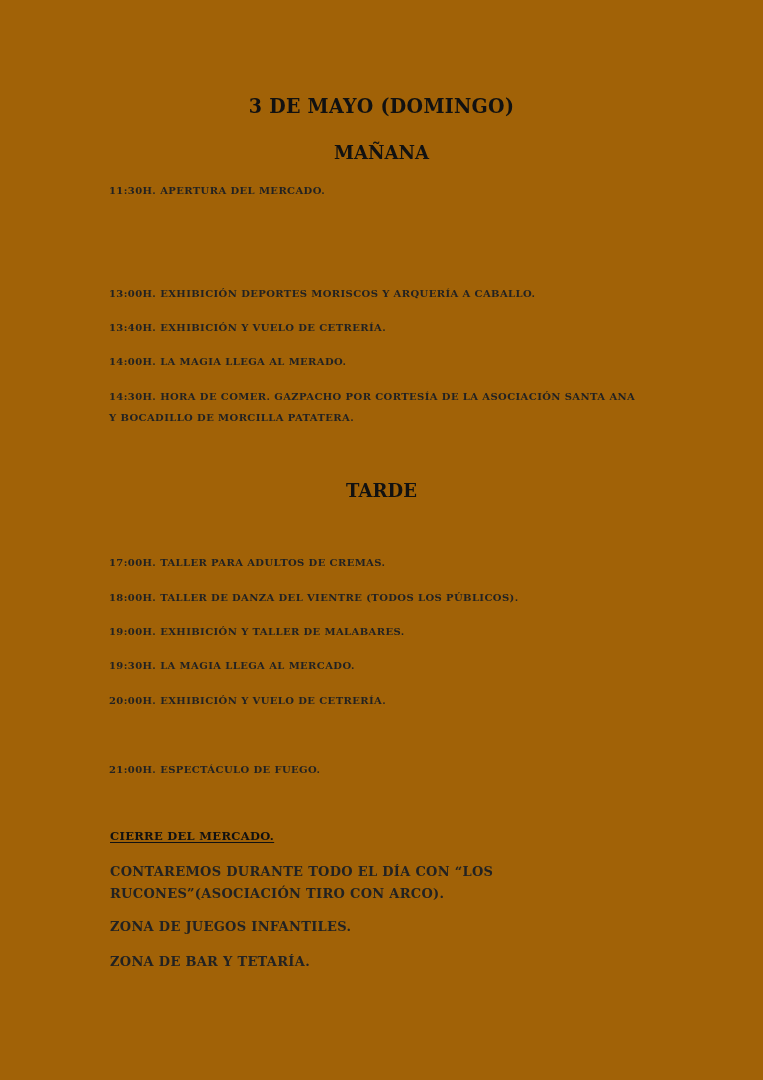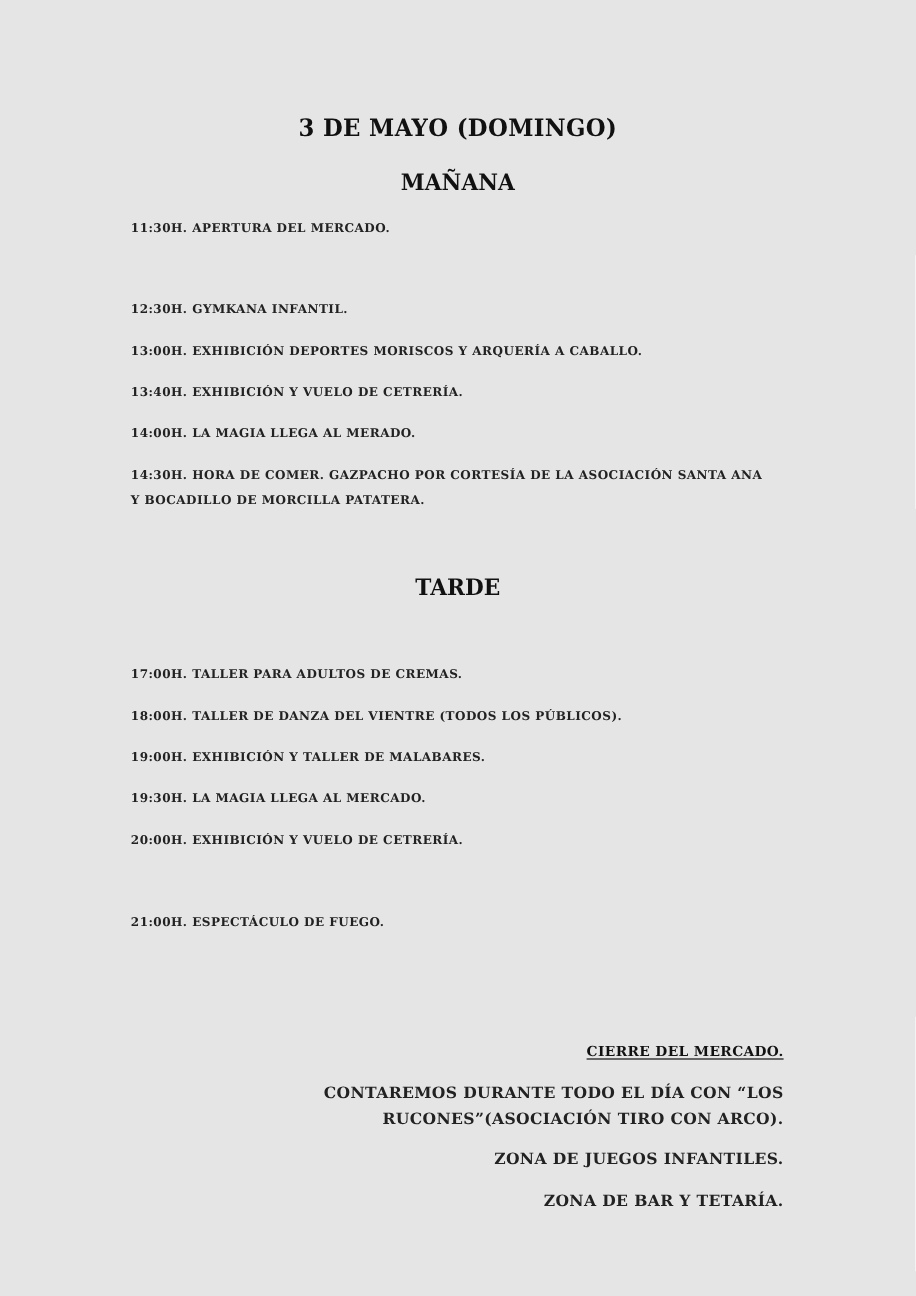--- a/index.html
+++ b/index.html
@@ -13,21 +13,21 @@
       position: relative;
       overflow: hidden;
       font-family: "DejaVu Serif", "Liberation Serif", serif;
       color: #1a1a1a;
     }
     .page {
       position: absolute;
       left: 0; top: 0;
       width: 763px;
       height: 1080px;
-      background: #e5e5e5;
+      background: #a16207;
     }
     .title {
       position: absolute;
       left: 0; width: 763px;
       top: 94px;
       text-align: center;
       font-size: 20px;
       font-weight: bold;
       letter-spacing: 0.3px;
       text-transform: uppercase;
@@ -56,47 +56,45 @@
       letter-spacing: 0.4px;
       line-height: 20px;
       color: #222;
       white-space: nowrap;
     }
     .item.wrap { white-space: normal; }
     .footer-line {
       position: absolute;
       left: 110px;
       width: 543px;
-      text-align: right;
+      text-align: left;
       font-size: 13px;
       font-weight: bold;
       text-transform: uppercase;
       letter-spacing: 0.3px;
       line-height: 20px;
       color: #222;
-      margin-top: 40px;
     }
     .closing {
       font-size: 11.5px;
       text-decoration: underline;
       text-underline-offset: 2px;
       color: #111;
     }
   </style>
 </head>
 <body>
 
 <div class="page">
 
   <div class="title">3 de mayo (domingo)</div>
 
   <div class="section-heading sec-morning">Mañana</div>
 
   <div class="item" style="top:181px">11:30h. Apertura del mercado.</div>
-  <div class="item" style="top:249px">12:30h. Gymkana infantil.</div>
   <div class="item" style="top:284px">13:00h. Exhibición deportes moriscos y arquería a caballo.</div>
   <div class="item" style="top:318px">13:40h. Exhibición y vuelo de cetrería.</div>
   <div class="item" style="top:352px">14:00h. La magia llega al merado.</div>
   <div class="item wrap" style="top:386px; width:530px; line-height:21px">14:30h. Hora de comer. Gazpacho por cortesía de la asociación Santa Ana y bocadillo de morcilla patatera.</div>
 
   <div class="section-heading sec-afternoon">Tarde</div>
 
   <div class="item" style="top:553px">17:00h. Taller para adultos de cremas.</div>
   <div class="item" style="top:588px">18:00h. Taller de danza del vientre (todos los públicos).</div>
   <div class="item" style="top:622px">19:00h. Exhibición y taller de malabares.</div>

